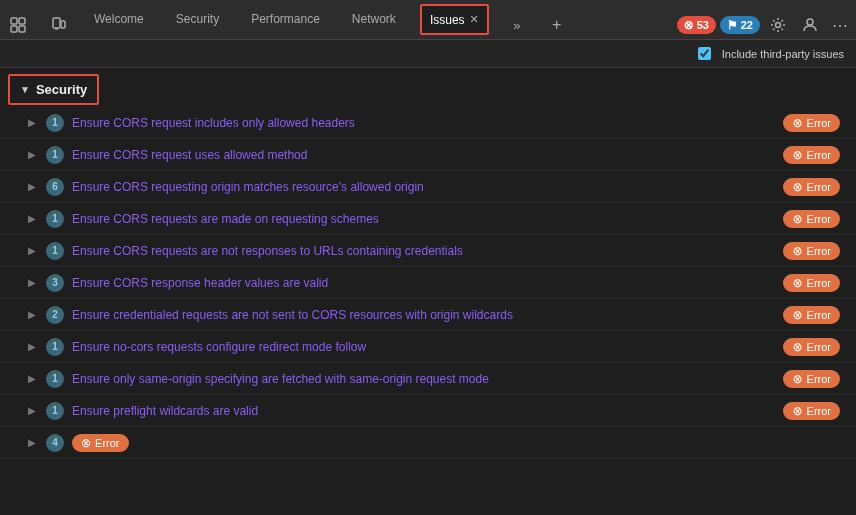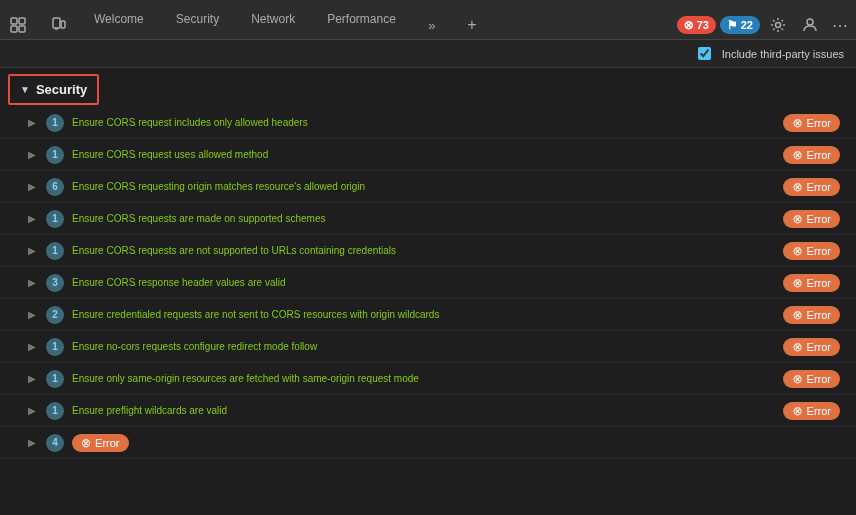--- a/index.html
+++ b/index.html
@@ -163,22 +163,22 @@
       display: flex;
       align-items: center;
       justify-content: center;
       font-size: 10px;
       font-weight: bold;
       flex-shrink: 0;
     }
 
     .issue-text {
       flex: 1;
-      color: #84cc16;
-      font-size: 10px;
+      color: #8b5cf6;
+      font-size: 12px;
     }
 
     .error-badge {
       background: #e07040;
       color: #fff;
       border-radius: 12px;
       padding: 2px 9px;
       font-size: 11px;
       display: flex;
       align-items: center;
@@ -215,35 +215,39 @@
       </svg>
   </div>
 
   <div class="tab">
       <span>Welcome</span>
     </div>
   <div class="tab">
       <span>Security</span>
     </div>
   <div class="tab">
+      <span>Performance</span>
+    </div>
+  <div class="tab">
       <span>Network</span>
     </div>
-  <div class="tab">
-      <span>Performance</span>
-    </div>
+  <div class="tab issues-tab">
+    <span>Issues</span>
+    <span class="tab-close">✕</span>
+  </div>
 
   <div class="toolbar-icon" style="font-size:13px; color:#aaa;">»</div>
   <div class="toolbar-icon" style="font-size:16px; color:#aaa;">+</div>
 
   <div class="toolbar-spacer"></div>
 
   <div class="toolbar-right">
     <div class="badge-btn">
       <span style="font-size:12px;">⊗</span>
-      <span>73</span>
+      <span>53</span>
     </div>
     <div class="badge-btn blue">
       <span style="font-size:12px;">⚑</span>
       <span>22</span>
     </div>
     <div class="toolbar-icon" title="Settings">
       <svg width="16" height="16" viewBox="0 0 16 16" fill="none">
           <circle cx="8" cy="8" r="2.5" stroke="#aaa" stroke-width="1.5"></circle>
           <path d="M8 1v2M8 13v2M1 8h2M13 8h2M3.05 3.05l1.41 1.41M11.54 11.54l1.41 1.41M3.05 12.95l1.41-1.41M11.54 4.46l1.41-1.41" stroke="#aaa" stroke-width="1.5"></path>
         </svg>
@@ -296,30 +300,30 @@
     <span class="count-badge">6</span>
     <span class="issue-text">Ensure CORS requesting origin matches resource's allowed origin</span>
     <span class="error-badge">
       <span class="err-icon">⊗</span>
       <span>Error</span>
     </span>
   </div>
       <div class="issue-row">
     <span class="expand-arrow">▶</span>
     <span class="count-badge">1</span>
-    <span class="issue-text">Ensure CORS requests are made on supported schemes</span>
-    <span class="error-badge">
-      <span class="err-icon">⊗</span>
-      <span>Error</span>
-    </span>
-  </div>
-      <div class="issue-row">
-    <span class="expand-arrow">▶</span>
-    <span class="count-badge">1</span>
-    <span class="issue-text">Ensure CORS requests are not supported to URLs containing credentials</span>
+    <span class="issue-text">Ensure CORS requests are made on requesting schemes</span>
+    <span class="error-badge">
+      <span class="err-icon">⊗</span>
+      <span>Error</span>
+    </span>
+  </div>
+      <div class="issue-row">
+    <span class="expand-arrow">▶</span>
+    <span class="count-badge">1</span>
+    <span class="issue-text">Ensure CORS requests are not responses to URLs containing credentials</span>
     <span class="error-badge">
       <span class="err-icon">⊗</span>
       <span>Error</span>
     </span>
   </div>
       <div class="issue-row">
     <span class="expand-arrow">▶</span>
     <span class="count-badge">3</span>
     <span class="issue-text">Ensure CORS response header values are valid</span>
     <span class="error-badge">
@@ -341,21 +345,21 @@
     <span class="count-badge">1</span>
     <span class="issue-text">Ensure no-cors requests configure redirect mode follow</span>
     <span class="error-badge">
       <span class="err-icon">⊗</span>
       <span>Error</span>
     </span>
   </div>
       <div class="issue-row">
     <span class="expand-arrow">▶</span>
     <span class="count-badge">1</span>
-    <span class="issue-text">Ensure only same-origin resources are fetched with same-origin request mode</span>
+    <span class="issue-text">Ensure only same-origin specifying are fetched with same-origin request mode</span>
     <span class="error-badge">
       <span class="err-icon">⊗</span>
       <span>Error</span>
     </span>
   </div>
       <div class="issue-row">
     <span class="expand-arrow">▶</span>
     <span class="count-badge">1</span>
     <span class="issue-text">Ensure preflight wildcards are valid</span>
     <span class="error-badge">

